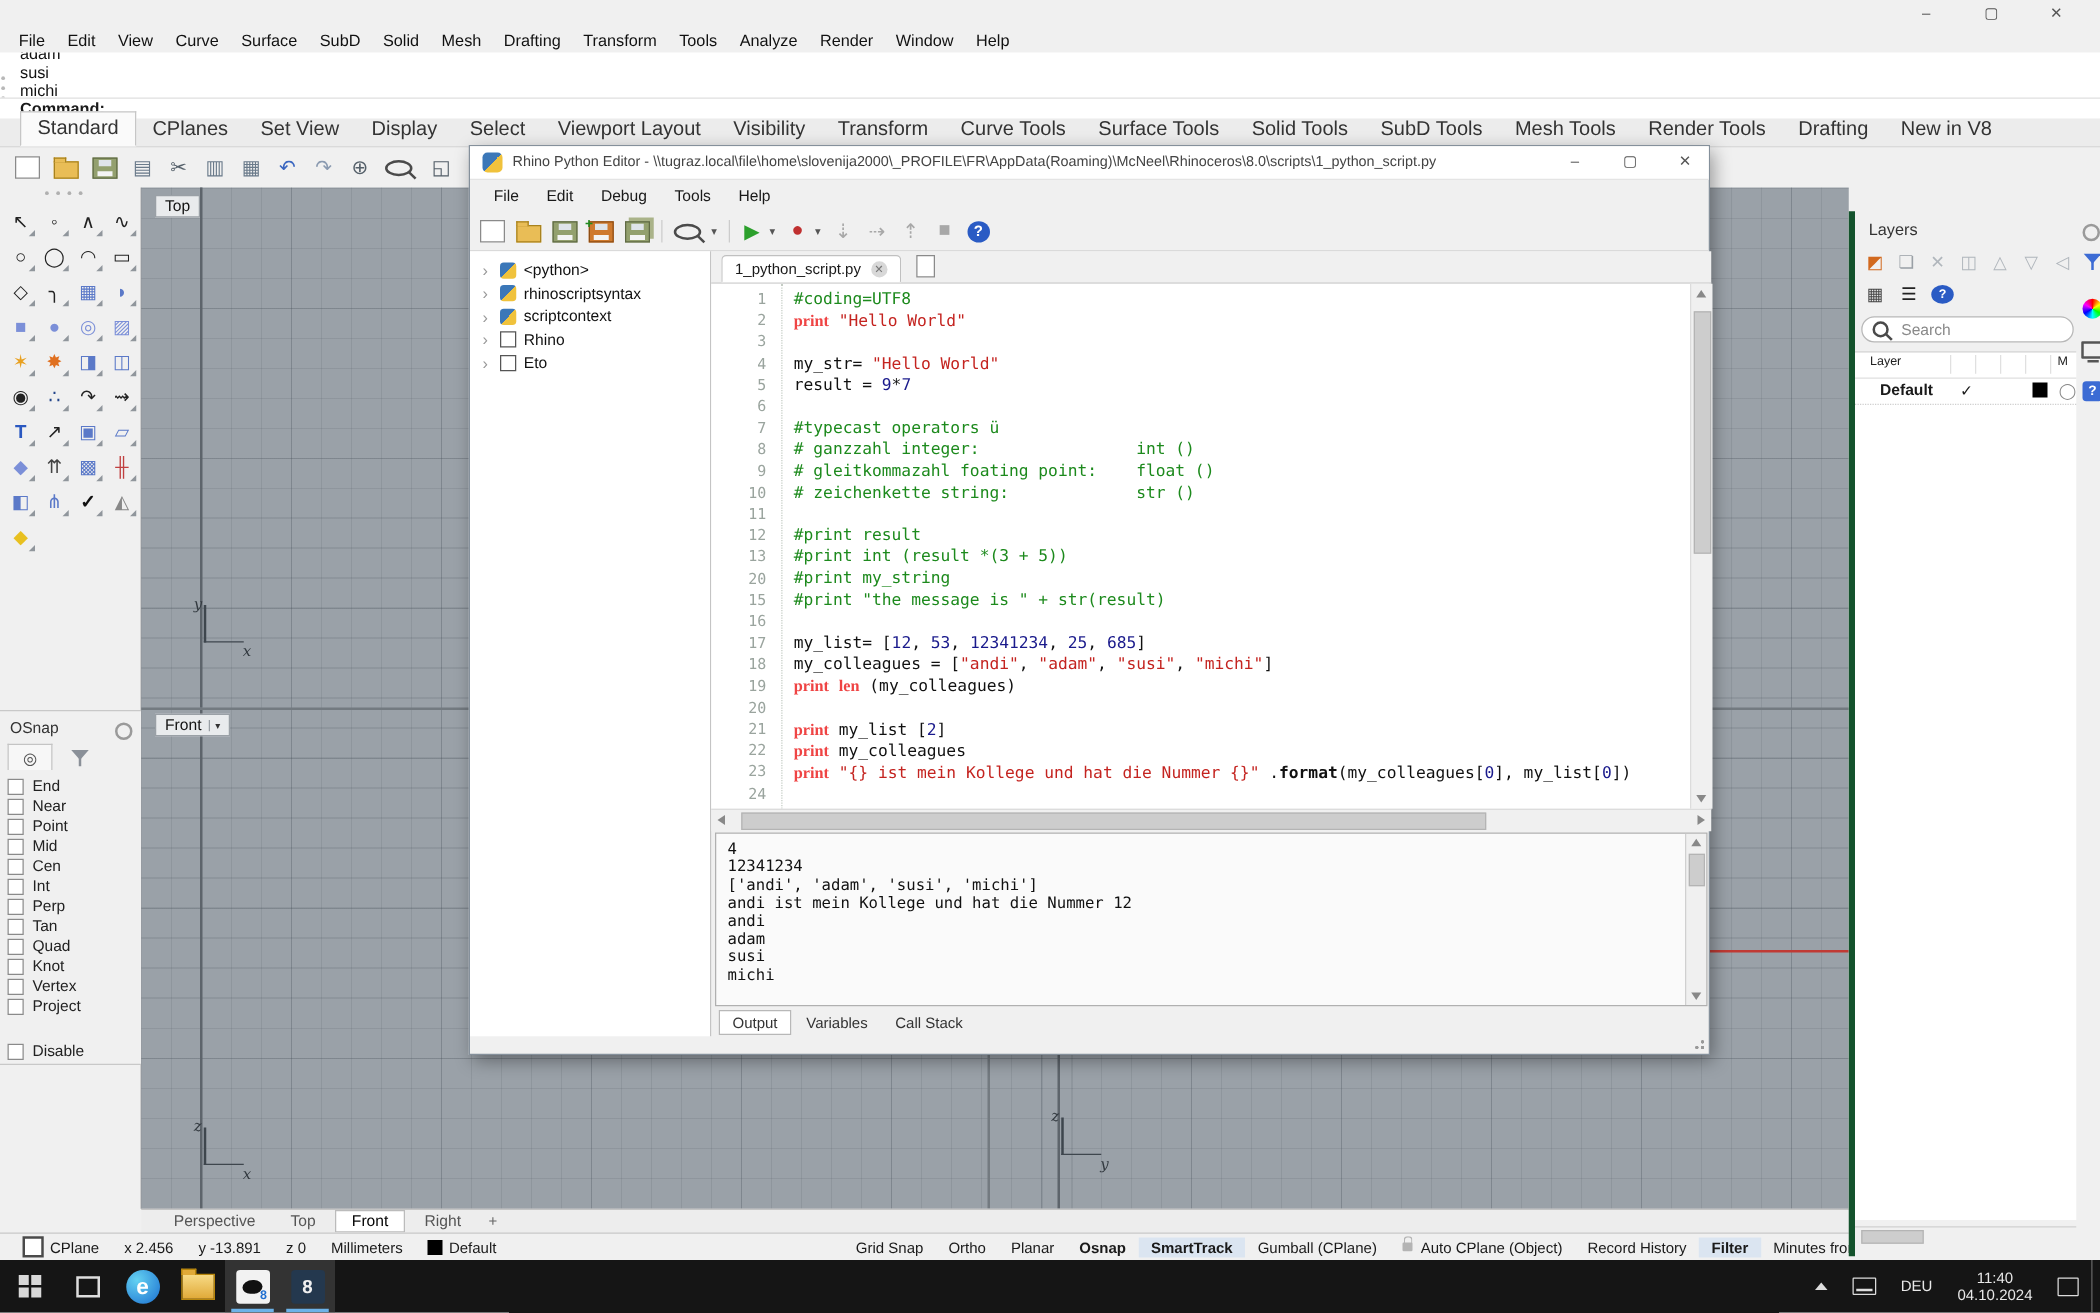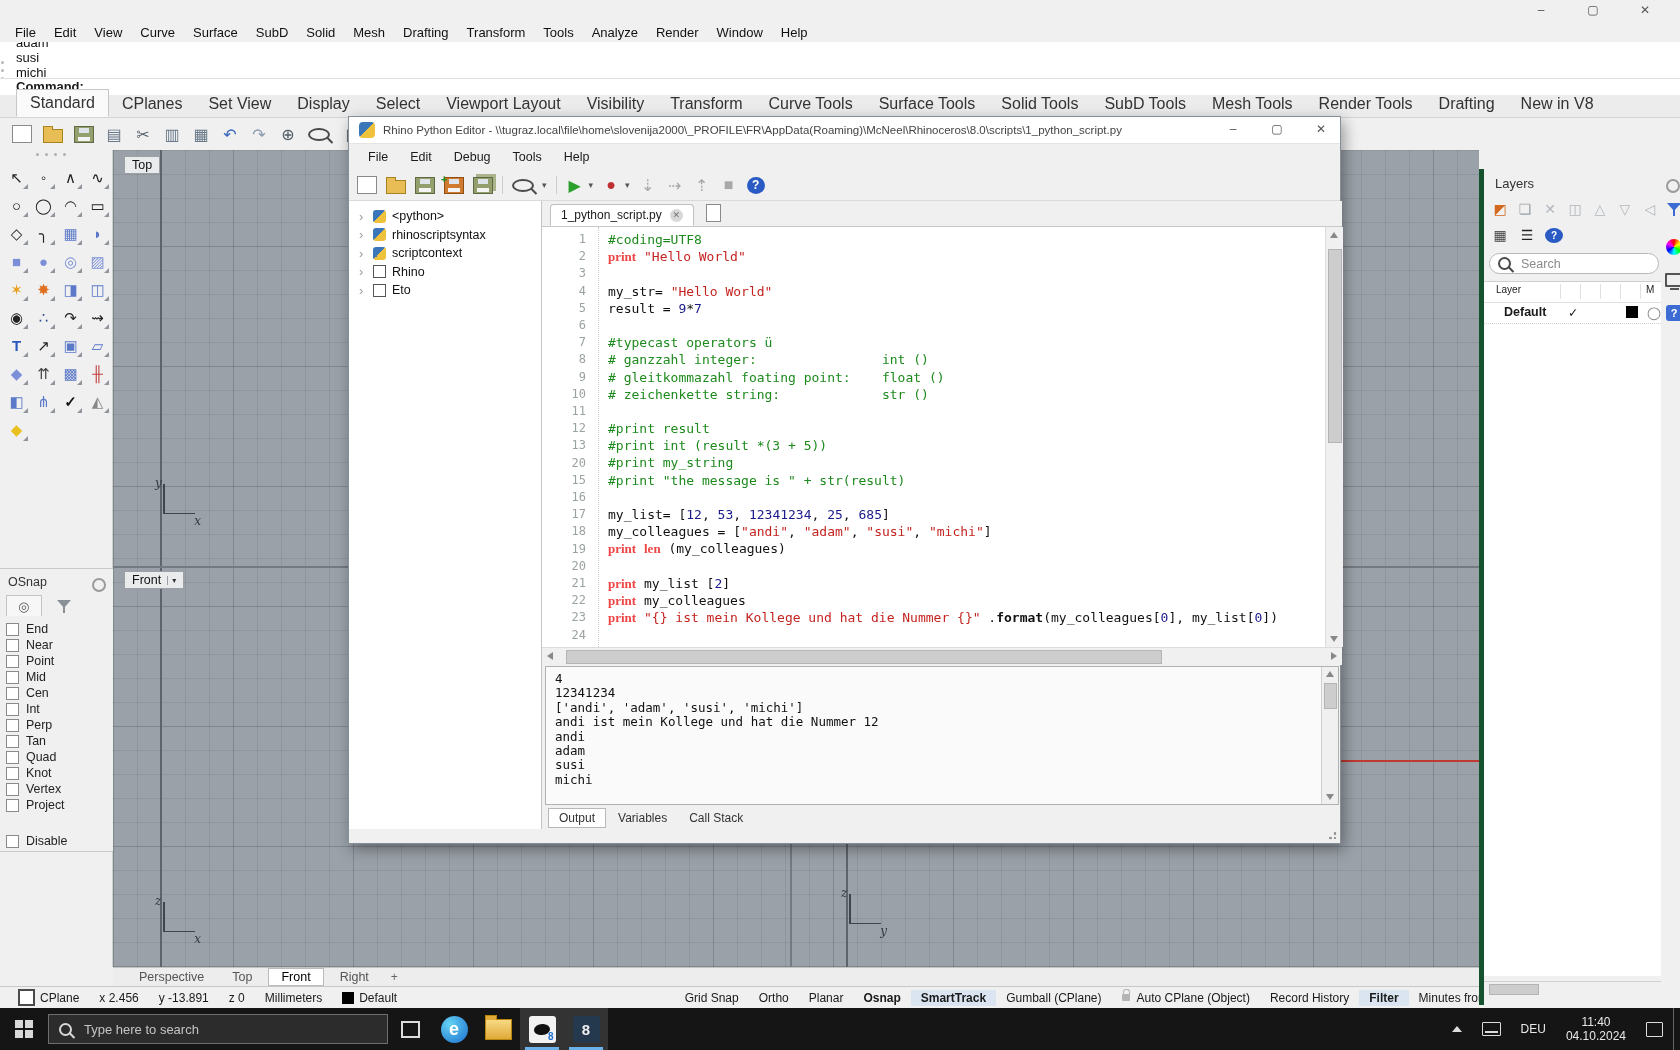--- a/index.html
+++ b/index.html
@@ -137,21 +137,21 @@
           display:flex;align-items:center;justify-content:center;}
   #traygroup{margin-left:auto;display:flex;align-items:center;gap:0;}
   .chevup{width:0;height:0;border-left:5px solid transparent;border-right:5px solid transparent;border-bottom:6px solid #ddd;}
   .kbico{width:17px;height:12px;border:1.5px solid #ddd;border-radius:1px;position:relative;}
   .kbico::after{content:"";position:absolute;left:2px;right:2px;bottom:2px;height:2px;background:#ddd;}
   .traycell{padding:0 10px;height:100%;display:flex;align-items:center;justify-content:center;}
   #clock{flex-direction:column;justify-content:center;line-height:14px;font-size:12px;text-align:center;}
   .notifico{width:15px;height:13px;border:1.5px solid #ddd;border-radius:1px;}
   #showdesk{width:6px;border-left:1px solid #666;height:100%;}
   
-  #pywin{left:348px;top:116px;width:993px;height:728px;background:#f0f0f0;border:1px solid #85909b;
+  #pywin{left:375px;top:116px;width:993px;height:728px;background:#f0f0f0;border:1px solid #85909b;
          box-shadow:3px 5px 14px rgba(0,0,0,0.38);box-sizing:border-box;}
   #py-titlebar{left:0;top:0;width:100%;height:27px;background:#fff;border-bottom:1px solid #e4e4e4;
                display:flex;align-items:center;padding-left:10px;box-sizing:border-box;}
   .pyico{width:16px;height:16px;border-radius:4px;background:linear-gradient(135deg,#3b77b8 50%,#f0c23c 50%);margin-right:8px;flex:none;}
   #py-title{font-size:11.5px;color:#444;white-space:nowrap;overflow:hidden;max-width:830px;}
   #py-btns{position:absolute;right:4px;top:3px;display:flex;gap:14px;}
   #py-menubar{left:0;top:27px;width:100%;height:26px;display:flex;align-items:center;padding-left:8px;box-sizing:border-box;}
   .pymenu{padding:2px 11px;font-size:12.5px;}
   #py-toolbar{left:0;top:53px;width:100%;height:31px;border-bottom:1px solid #dadada;display:flex;align-items:center;
               padding-left:8px;gap:9px;box-sizing:border-box;}
@@ -594,24 +594,20 @@
     </div>
 
   <div id="taskbar" class="abs">
     <div id="startbtn" class="tbcell">
       <span class="winlogo">
           <span></span>
           <span></span>
           <span></span>
           <span></span>
         </span>
-    </div>
-    <div id="tb-search">
-      <span class="k-mag"></span>
-      <span>Type here to search</span>
     </div>
     <div id="taskview" class="tbcell">
       <span class="tvico"></span>
     </div>
     <div id="tb-apps" style="display:flex;">
         <div class="tbcell tbapp">
           <span class="edgeico">e</span>
         </div>
         <div class="tbcell tbapp">
           <span class="expico"></span>

